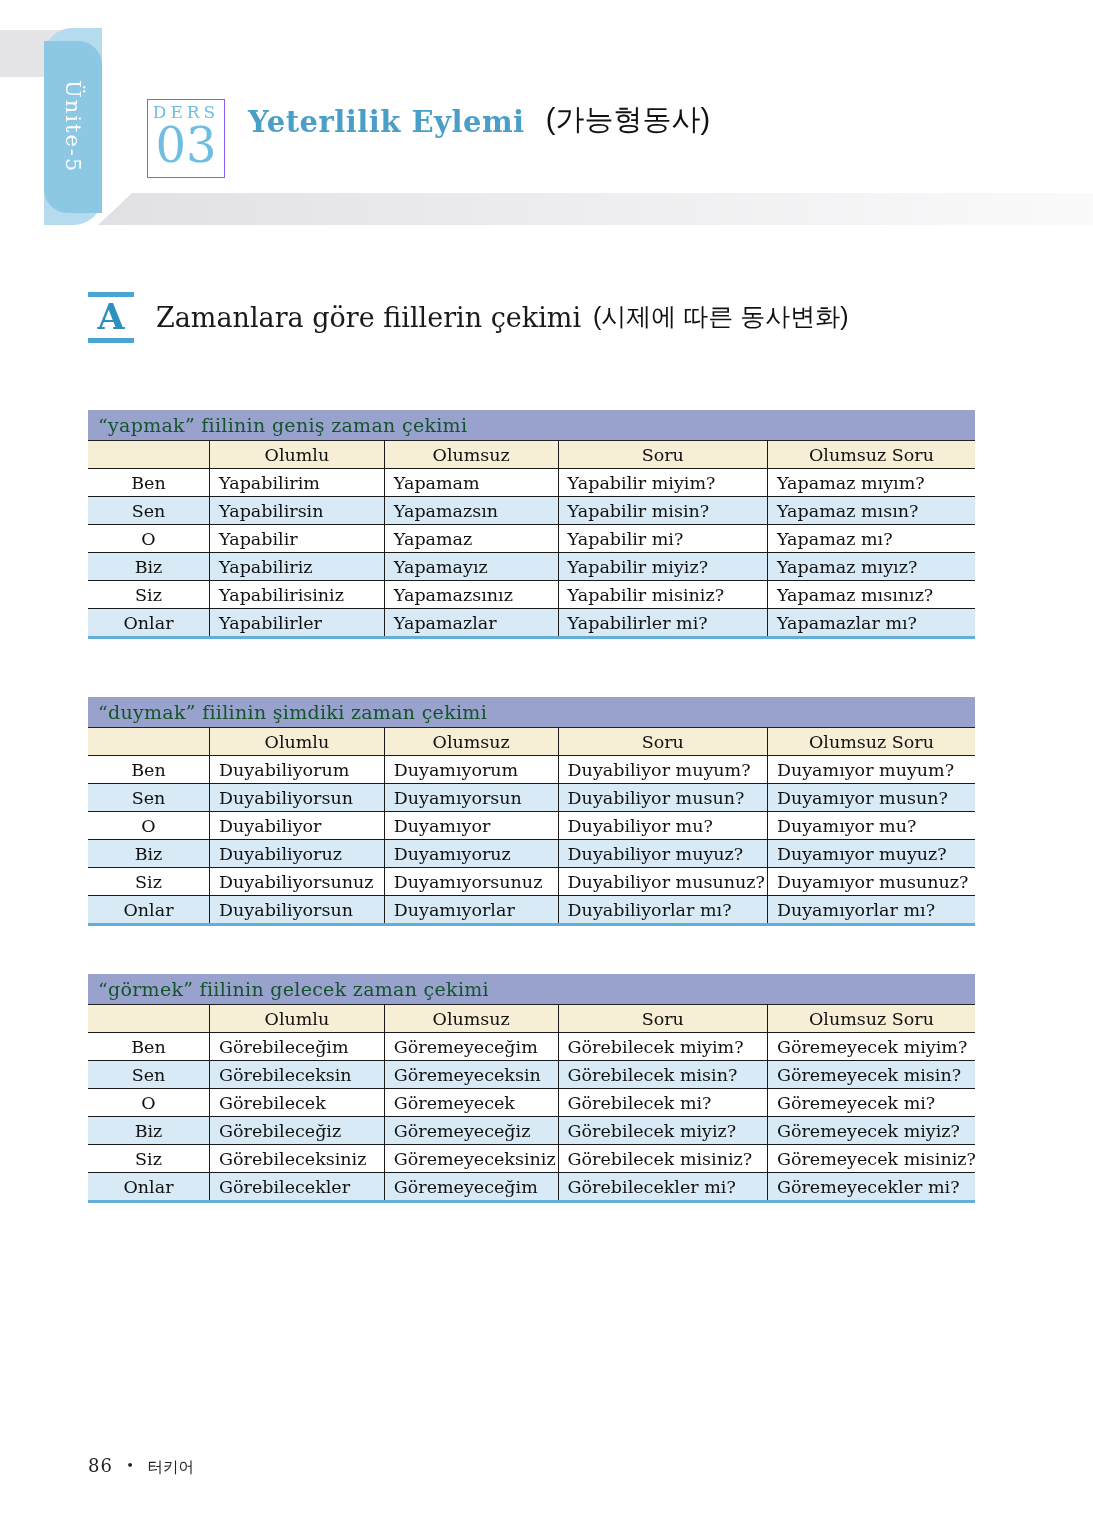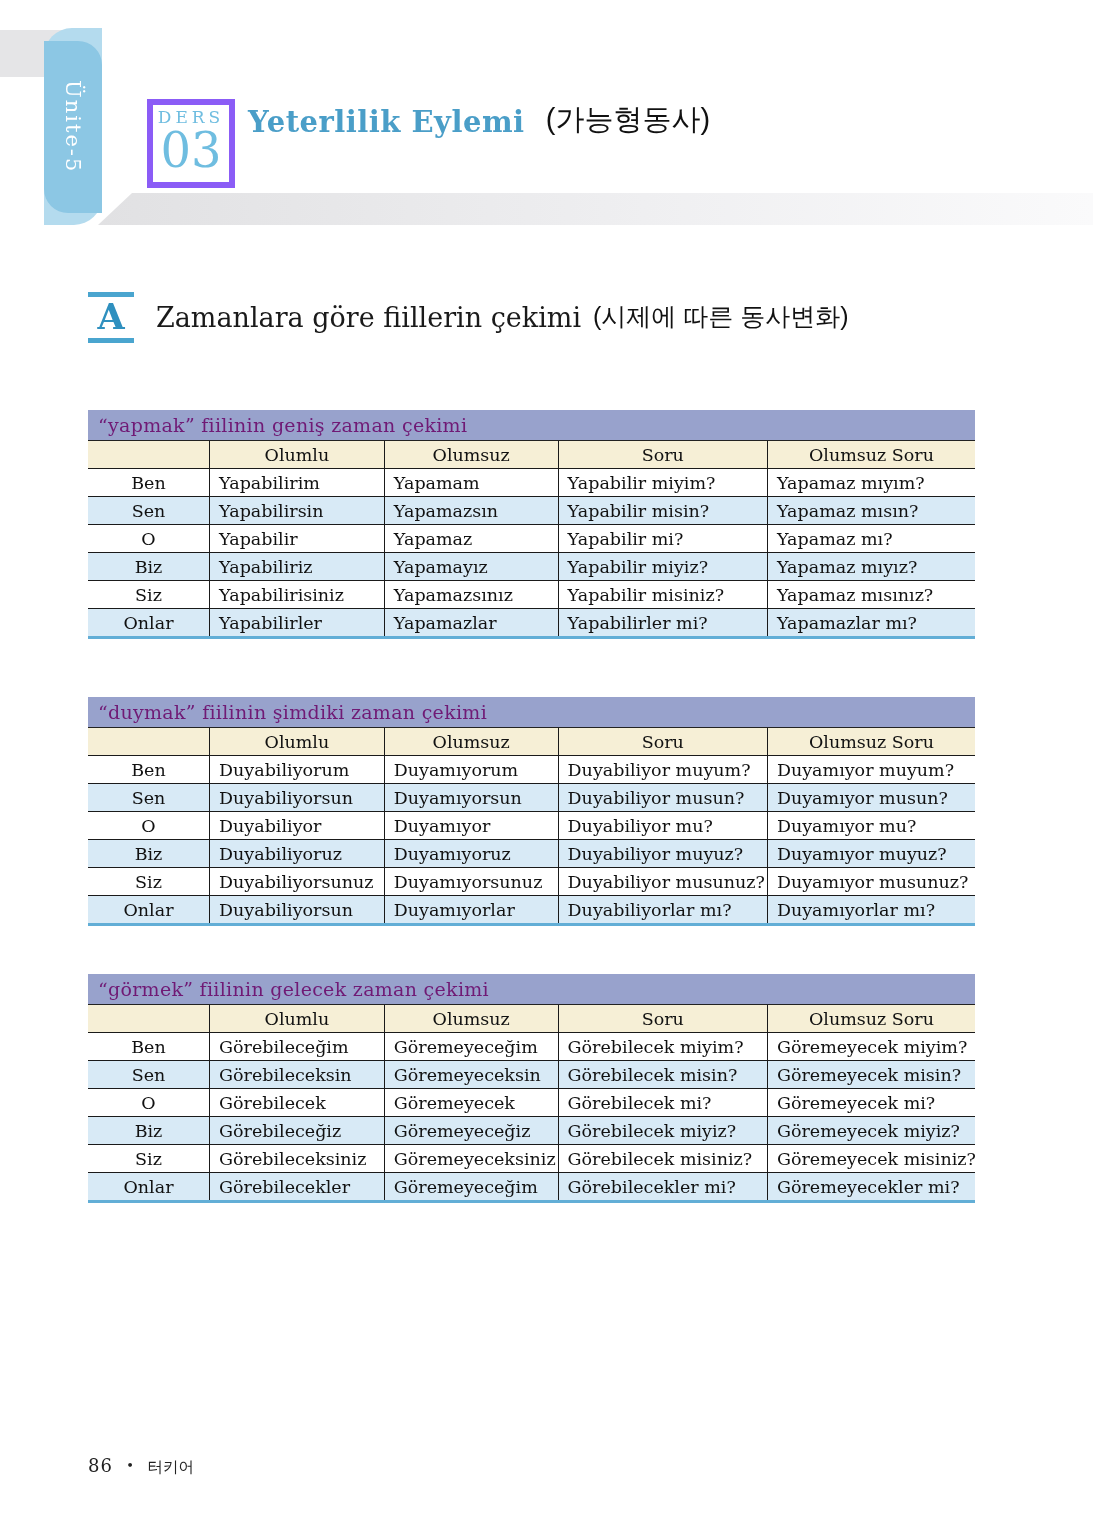--- a/index.html
+++ b/index.html
@@ -26,21 +26,21 @@
   }
   .gray-band-sub{
     position:absolute;left:98px;top:193px;width:995px;height:32px;
     background:linear-gradient(to right,#e1e1e3,#efeff1 55%,#fafafb);
     clip-path:polygon(34px 0,100% 0,100% 100%,0 100%);
   }
 
   
   .lesson-badge{
     position:absolute;left:147px;top:99px;width:76px;height:77px;
-    border:6px solid #8b5cf6;text-align:center;background:#ffffff;
+    border:1px solid #8b5cf6;text-align:center;background:#ffffff;
   }
   .lesson-label{
     display:block;margin-top:2px;font-size:17px;letter-spacing:4px;
     color:#6fbde0;border-bottom:none;
   }
   .lesson-number{
     display:block;font-size:48px;line-height:0.95;color:#6fbde0;margin-top:1px;
   }
 
   
@@ -67,21 +67,21 @@
     font-family:"Liberation Sans","DejaVu Sans",sans-serif;
     position:relative;top:-1px;
   }
 
   
   .tbl{position:absolute;left:88px;width:887px;}
   .tbl1{top:410px;}
   .tbl2{top:697px;}
   .tbl3{top:974px;}
   .tbl-title{
-    height:30px;line-height:30px;background:#98a2cc;color:#701a75;
+    height:30px;line-height:30px;background:#98a2cc;color:#14532d;
     font-size:19px;padding-left:10px;border-bottom:1px solid #222222;
     letter-spacing:0.3px;
   }
   .tbl table{
     border-collapse:collapse;width:100%;table-layout:fixed;
     border-bottom:3px solid #62aed6;
   }
   .tbl col.c0{width:13.7%;}
   .tbl col.c1{width:19.7%;}
   .tbl col.c2{width:19.6%;}

